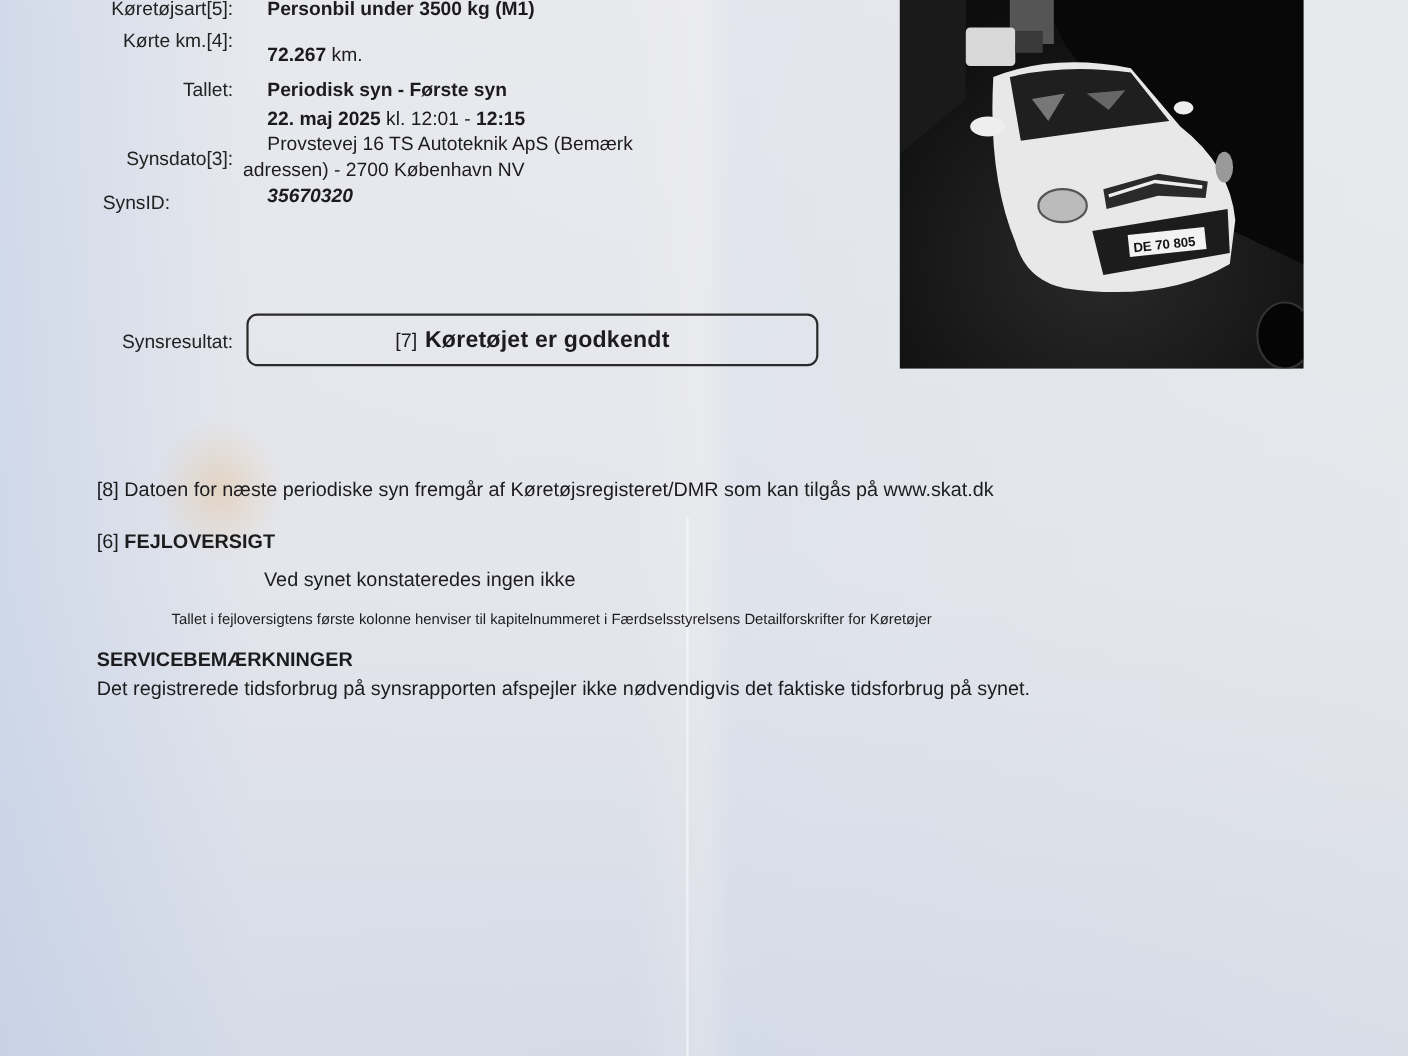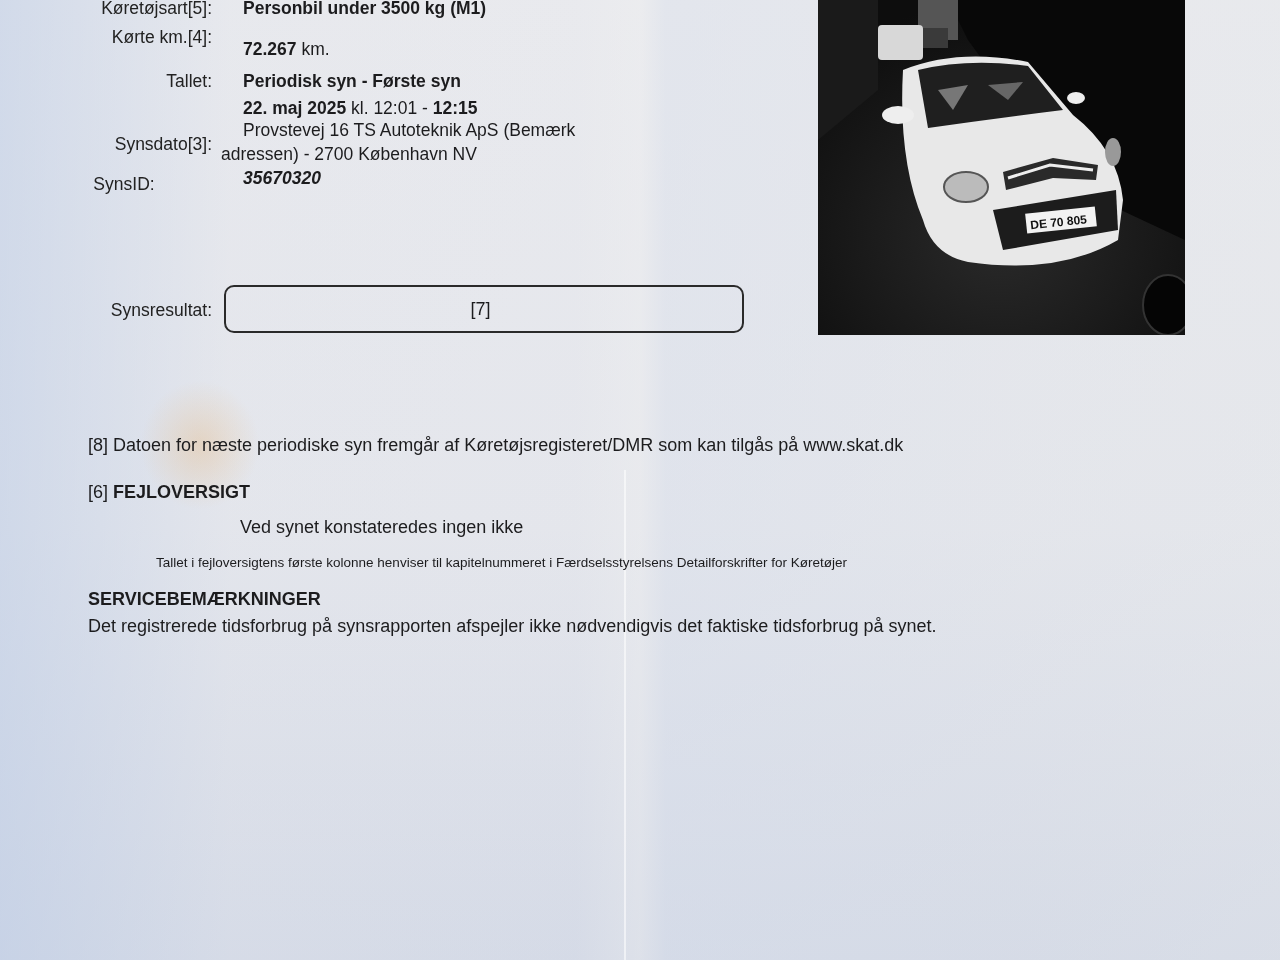--- a/index.html
+++ b/index.html
@@ -64,20 +64,21 @@
 <div class="label" style="left:12px; top:109px;margin-top:24px;">Synsdato[3]:</div>
 <div class="val" style="left:243px; top:119px;">Provstevej 16 TS Autoteknik ApS (Bemærk</div>
 <div class="val" style="left:221px; top:143px;">adressen) - 2700 København NV</div>
 
 <div class="label" style="left:24px; top:173px;text-align:center;">SynsID:</div>
 <div class="val b" style="left:243px; top:167px;font-style:italic;">35670320</div>
 
 <div class="label" style="left:12px; top:299px;">Synsresultat:</div>
 <div class="result-box">
   <span class="num">[7]</span>
+  <span class="txt">Køretøjet er godkendt</span>
 </div>
 
 <div class="photo">
   <svg width="367" height="335" viewBox="0 0 367 335">
     <defs>
       <radialGradient id="gnd" cx="50%" cy="70%" r="70%">
         <stop offset="0%" stop-color="#2a2a2a"></stop>
         <stop offset="100%" stop-color="#0d0d0d"></stop>
       </radialGradient>
     </defs>

